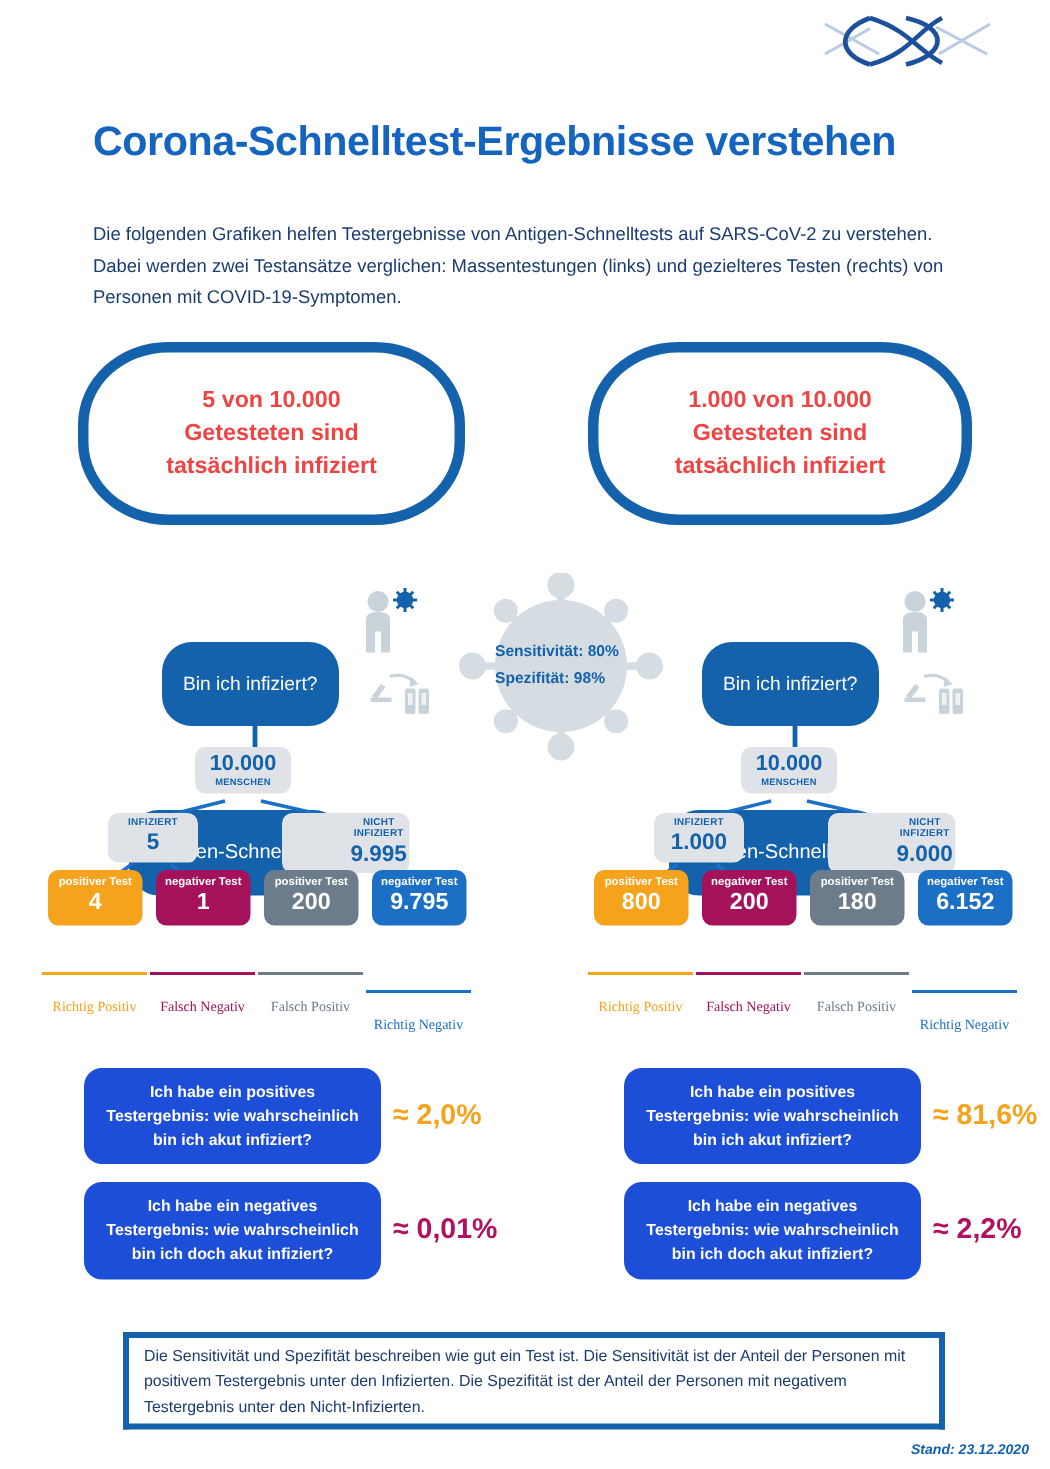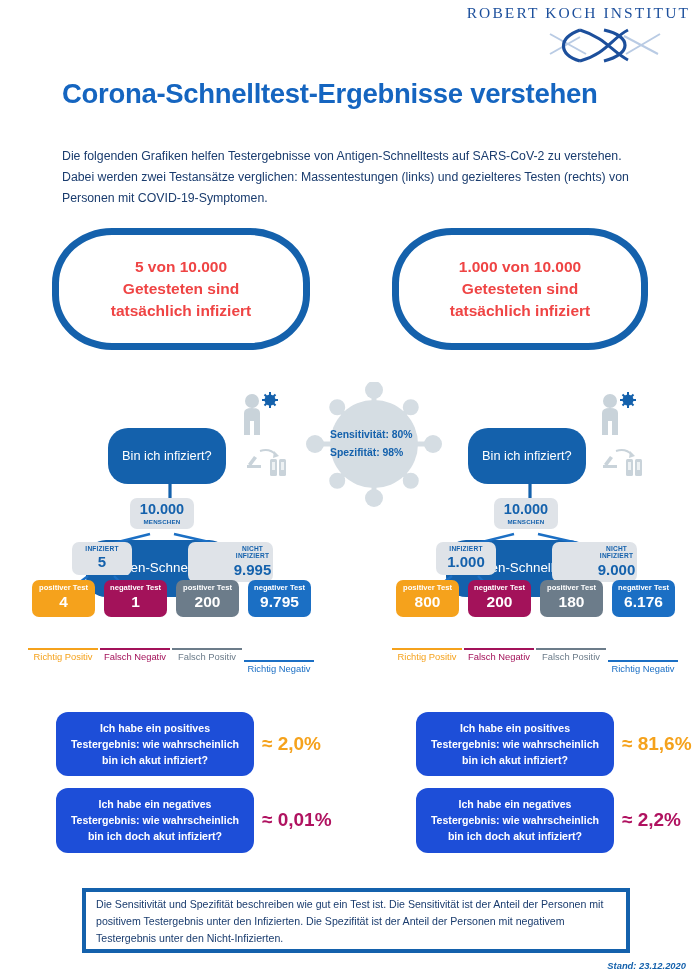--- a/index.html
+++ b/index.html
@@ -197,21 +197,22 @@
   .leaf.c2 { left: 148px; background: #6c7c8a; }
   .leaf.c3 { left: 220px; background: #1b6fc4; }
 
   .leaflabel {
     position: absolute;
     top: 150px;
     width: 70px;
     text-align: center;
     font-size: 9.4px;
     font-weight: 500;
-    padding-top: 3px;
+    padding-top: 19px;
+    font-family: Liberation Serif, serif;
   }
   .leaflabel .bar {
     position: absolute;
     left: 0; top: 0;
     width: 100%;
     height: 2.4px;
   }
   .leaflabel.c0 { left: 0px;   color: #f5a21c; }
   .leaflabel.c1 { left: 72px;  color: #a3125a; }
   .leaflabel.c2 { left: 144px; color: #6c7c8a; }
@@ -286,21 +287,20 @@
     font-size: 9.4px;
     font-style: italic;
     font-weight: bold;
     color: #1461ac;
   }
 </style>
 </head>
 <body>
 
 <div class="logo-block">
-  <div class="logo-text">ROBERT KOCH INSTITUT</div>
   <div class="logo-mark">
     <svg width="120" height="40" viewBox="0 0 120 40">
       <line x1="4" y1="10" x2="40" y2="30" stroke="#b9cbe4" stroke-width="2"></line>
       <line x1="4" y1="30" x2="34" y2="13" stroke="#b9cbe4" stroke-width="2"></line>
       <line x1="78" y1="12" x2="112" y2="30" stroke="#b9cbe4" stroke-width="2"></line>
       <line x1="80" y1="30" x2="114" y2="10" stroke="#b9cbe4" stroke-width="2"></line>
       <path d="M34 6 C12 14, 12 30, 34 37" fill="none" stroke="#1c4f9c" stroke-width="3.2"></path>
       <path d="M34 6 C62 12, 62 30, 34 37" fill="none" stroke="#1c4f9c" stroke-width="3.2" transform="translate(24,0)"></path>
       <path d="M34 6 C60 14, 66 28, 82 36" fill="none" stroke="#1c4f9c" stroke-width="3"></path>
       <path d="M34 37 C60 30, 66 14, 82 6" fill="none" stroke="#1c4f9c" stroke-width="3"></path>
@@ -528,21 +528,21 @@
   <div class="leaf c1">
     <div class="cap">negativer Test</div>
     <div class="num">200</div>
   </div>
   <div class="leaf c2">
     <div class="cap">positiver Test</div>
     <div class="num">180</div>
   </div>
   <div class="leaf c3">
     <div class="cap">negativer Test</div>
-    <div class="num">6.176</div>
+    <div class="num">6.152</div>
   </div>
   <div class="leaflabel c0">
     <span class="bar"></span>
     <span>Richtig Positiv</span>
   </div>
   <div class="leaflabel c1">
     <span class="bar"></span>
     <span>Falsch Negativ</span>
   </div>
   <div class="leaflabel c2">

